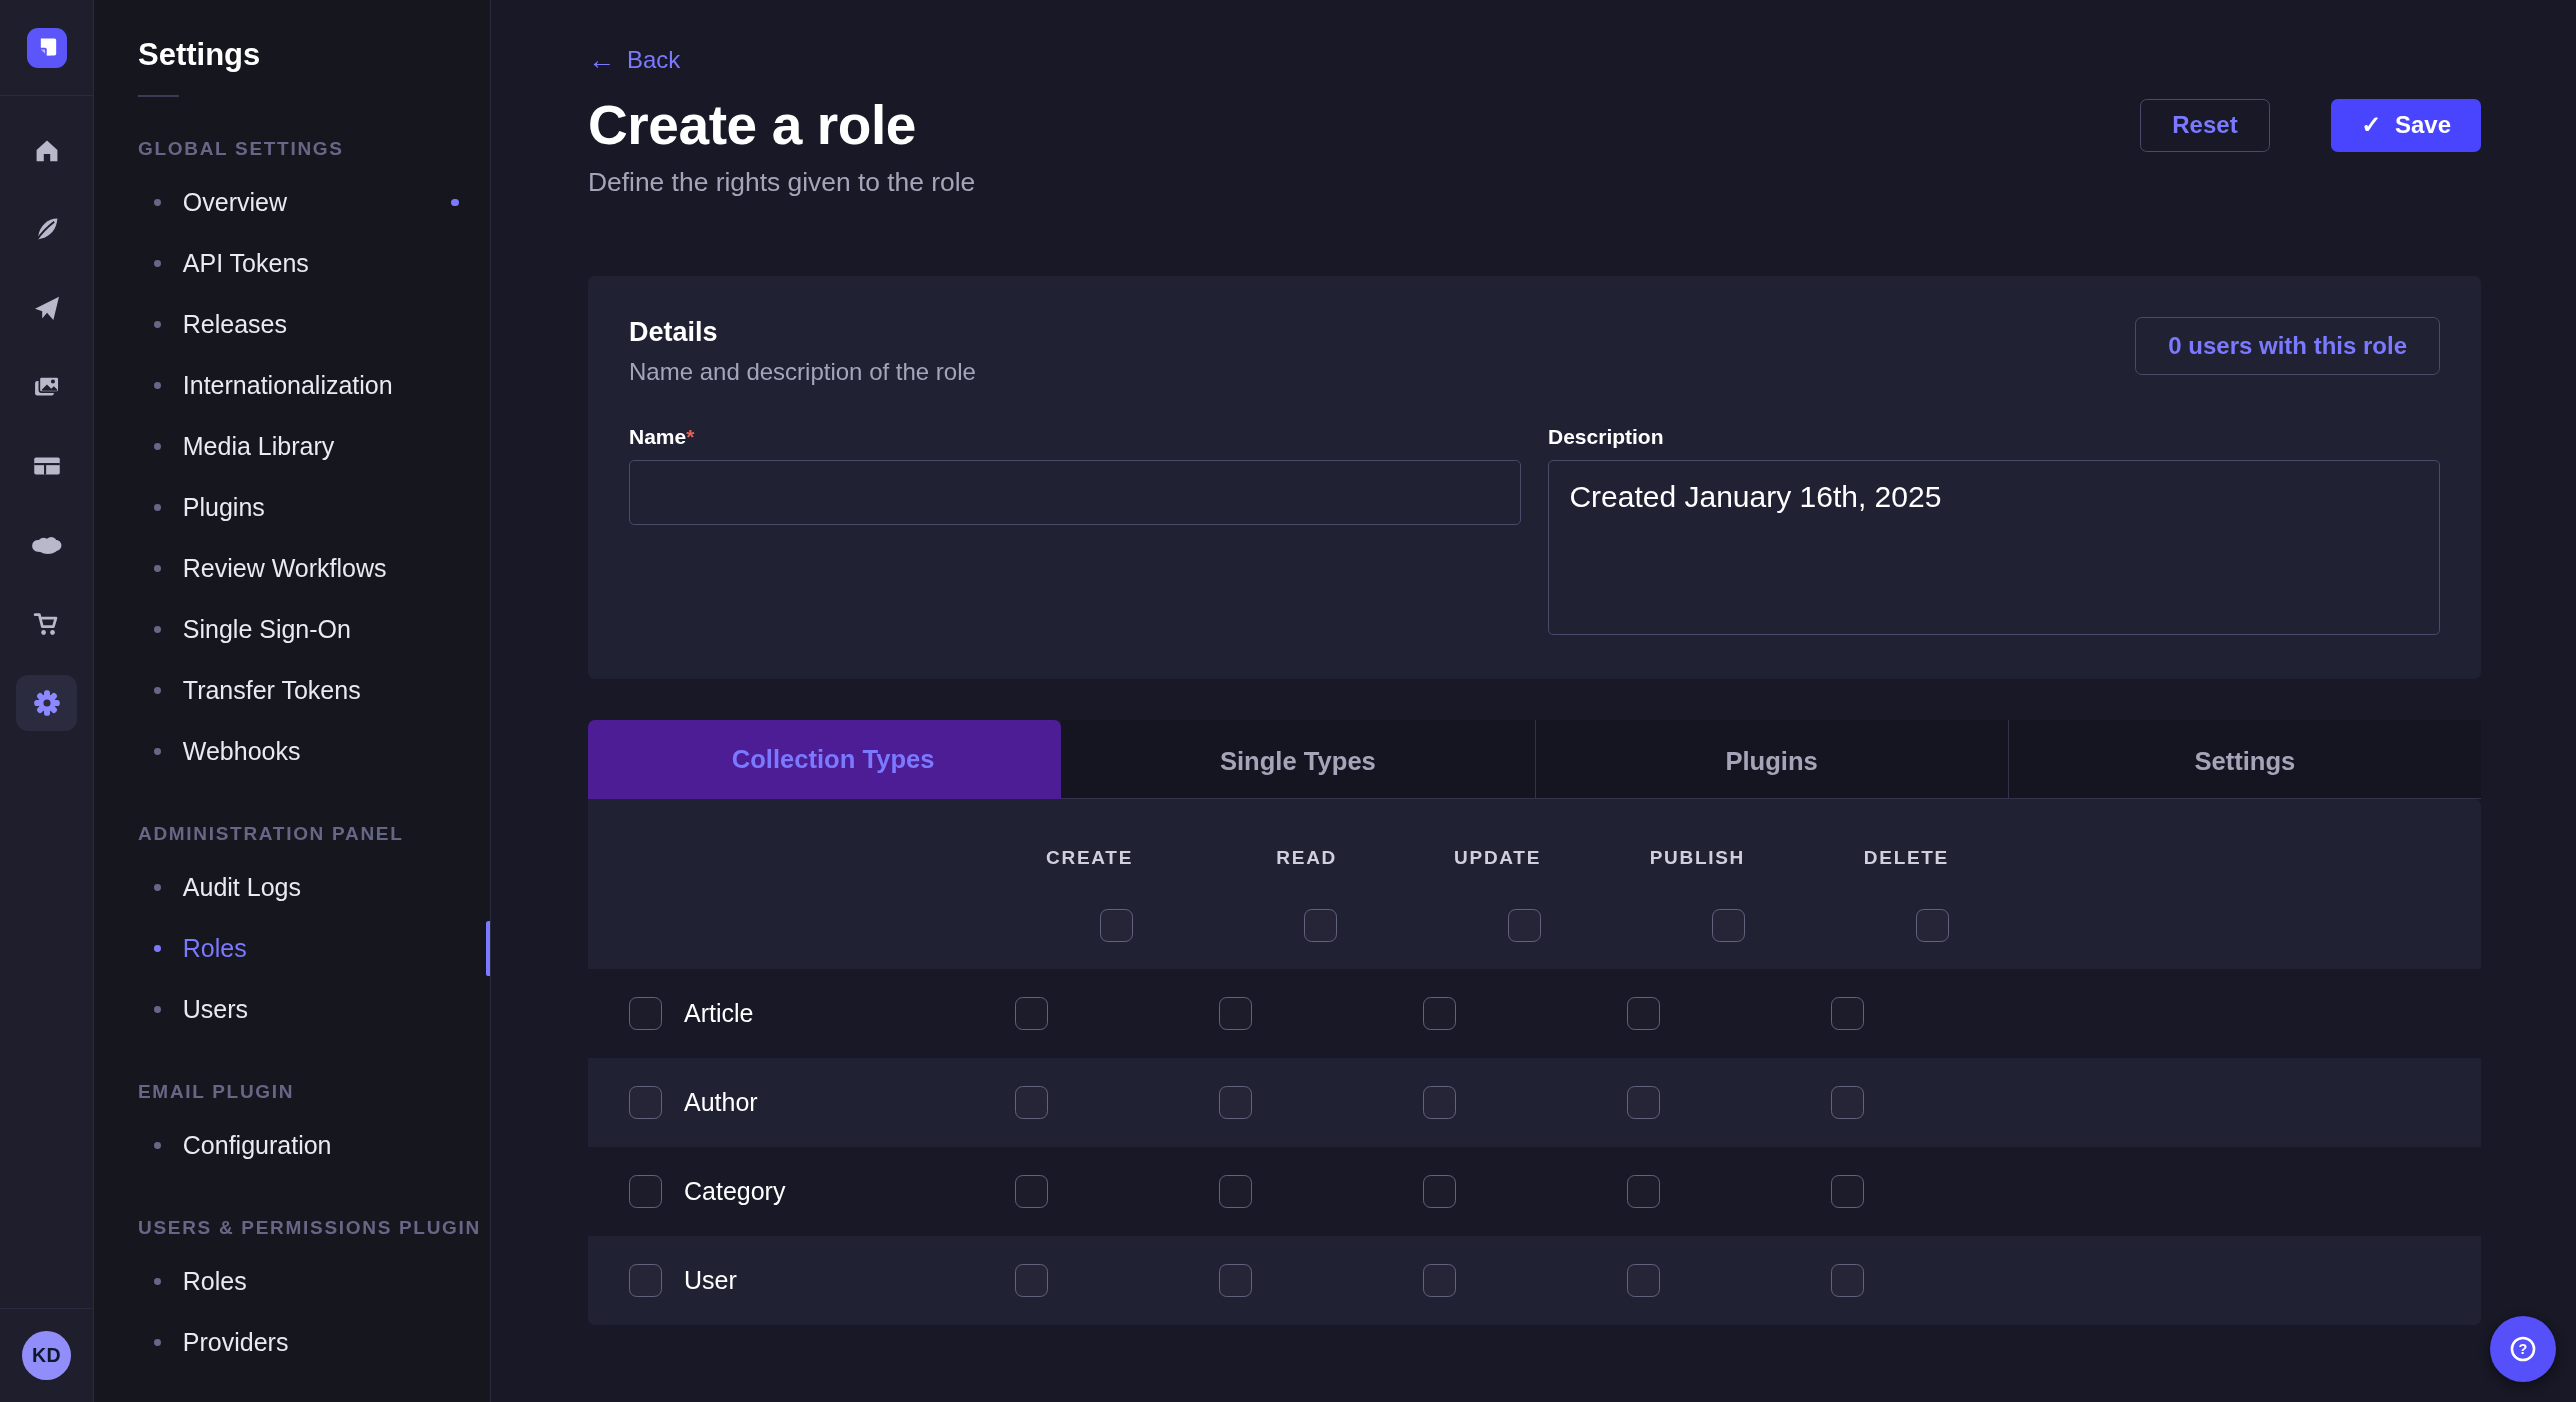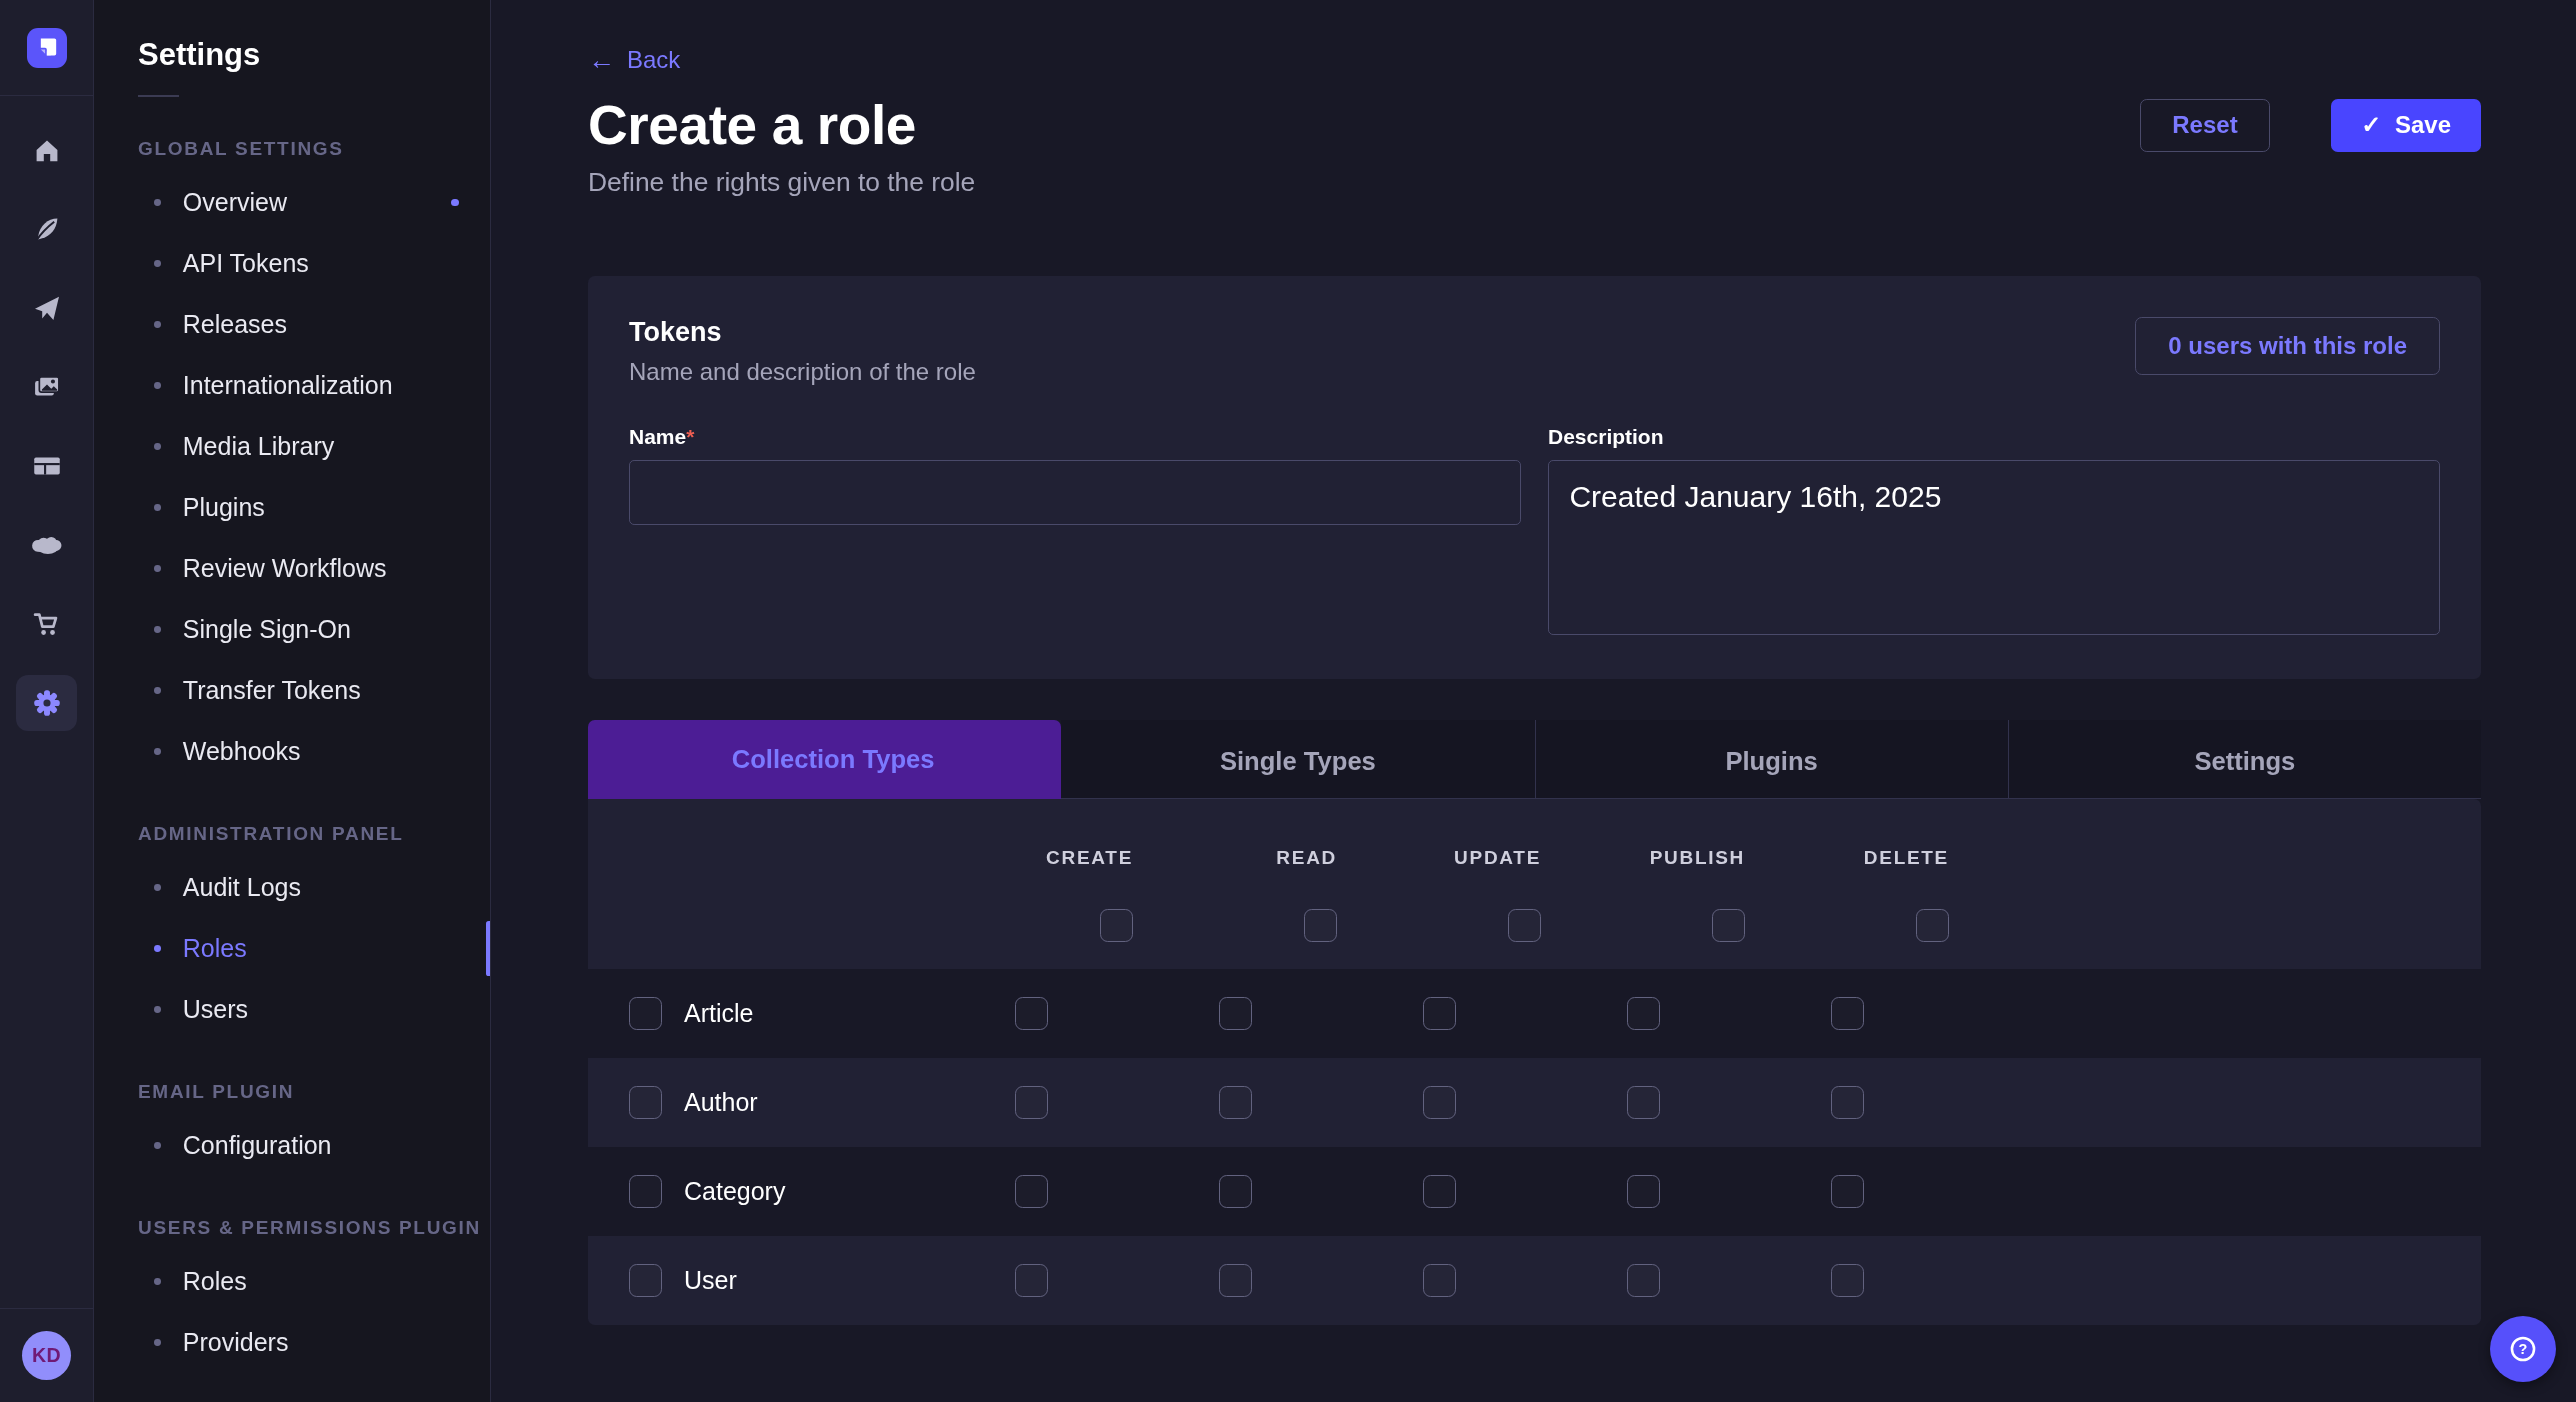--- a/index.html
+++ b/index.html
@@ -39,21 +39,21 @@
   .rail-btn svg { display:block; }
   .rail-btn.active { background:#2b2b40; }
   .rail-spacer { flex:1; }
   .rail-bottom {
     width:100%; border-top:0.9px solid #2b2b40;
     display:flex; align-items:center; justify-content:center;
     padding:22px 0 22px 0;
   }
   .avatar {
     width:49px; height:49px; border-radius:50%;
-    background:#918efb; color:#701a75;
+    background:#918efb; color:#0f172a;
     font-size:19.6px; font-weight:bold;
     display:flex; align-items:center; justify-content:center;
     cursor:pointer; letter-spacing:0.4px;
   }
 
   
   .subnav {
     width:397px; height:100%;
     background:#16161f;
     border-right:0.9px solid #2b2b40;
@@ -345,21 +345,21 @@
         <span class="save-check">✓</span>
         <span>Save</span>
       </button>
     </div>
   </div>
   <p class="page-subtitle">Define the rights given to the role</p>
 
   <section class="card">
     <div class="card-head">
       <div>
-        <h2 class="card-title">Tokens</h2>
+        <h2 class="card-title">Details</h2>
         <p class="card-sub">Name and description of the role</p>
       </div>
       <button class="btn btn-users">0 users with this role</button>
     </div>
 
     <div class="fields-row">
       <div class="field">
         <label class="field-label"><span>Name</span><span class="req">*</span></label>
         <input class="text-input" type="text" value="" style="">
       </div>

